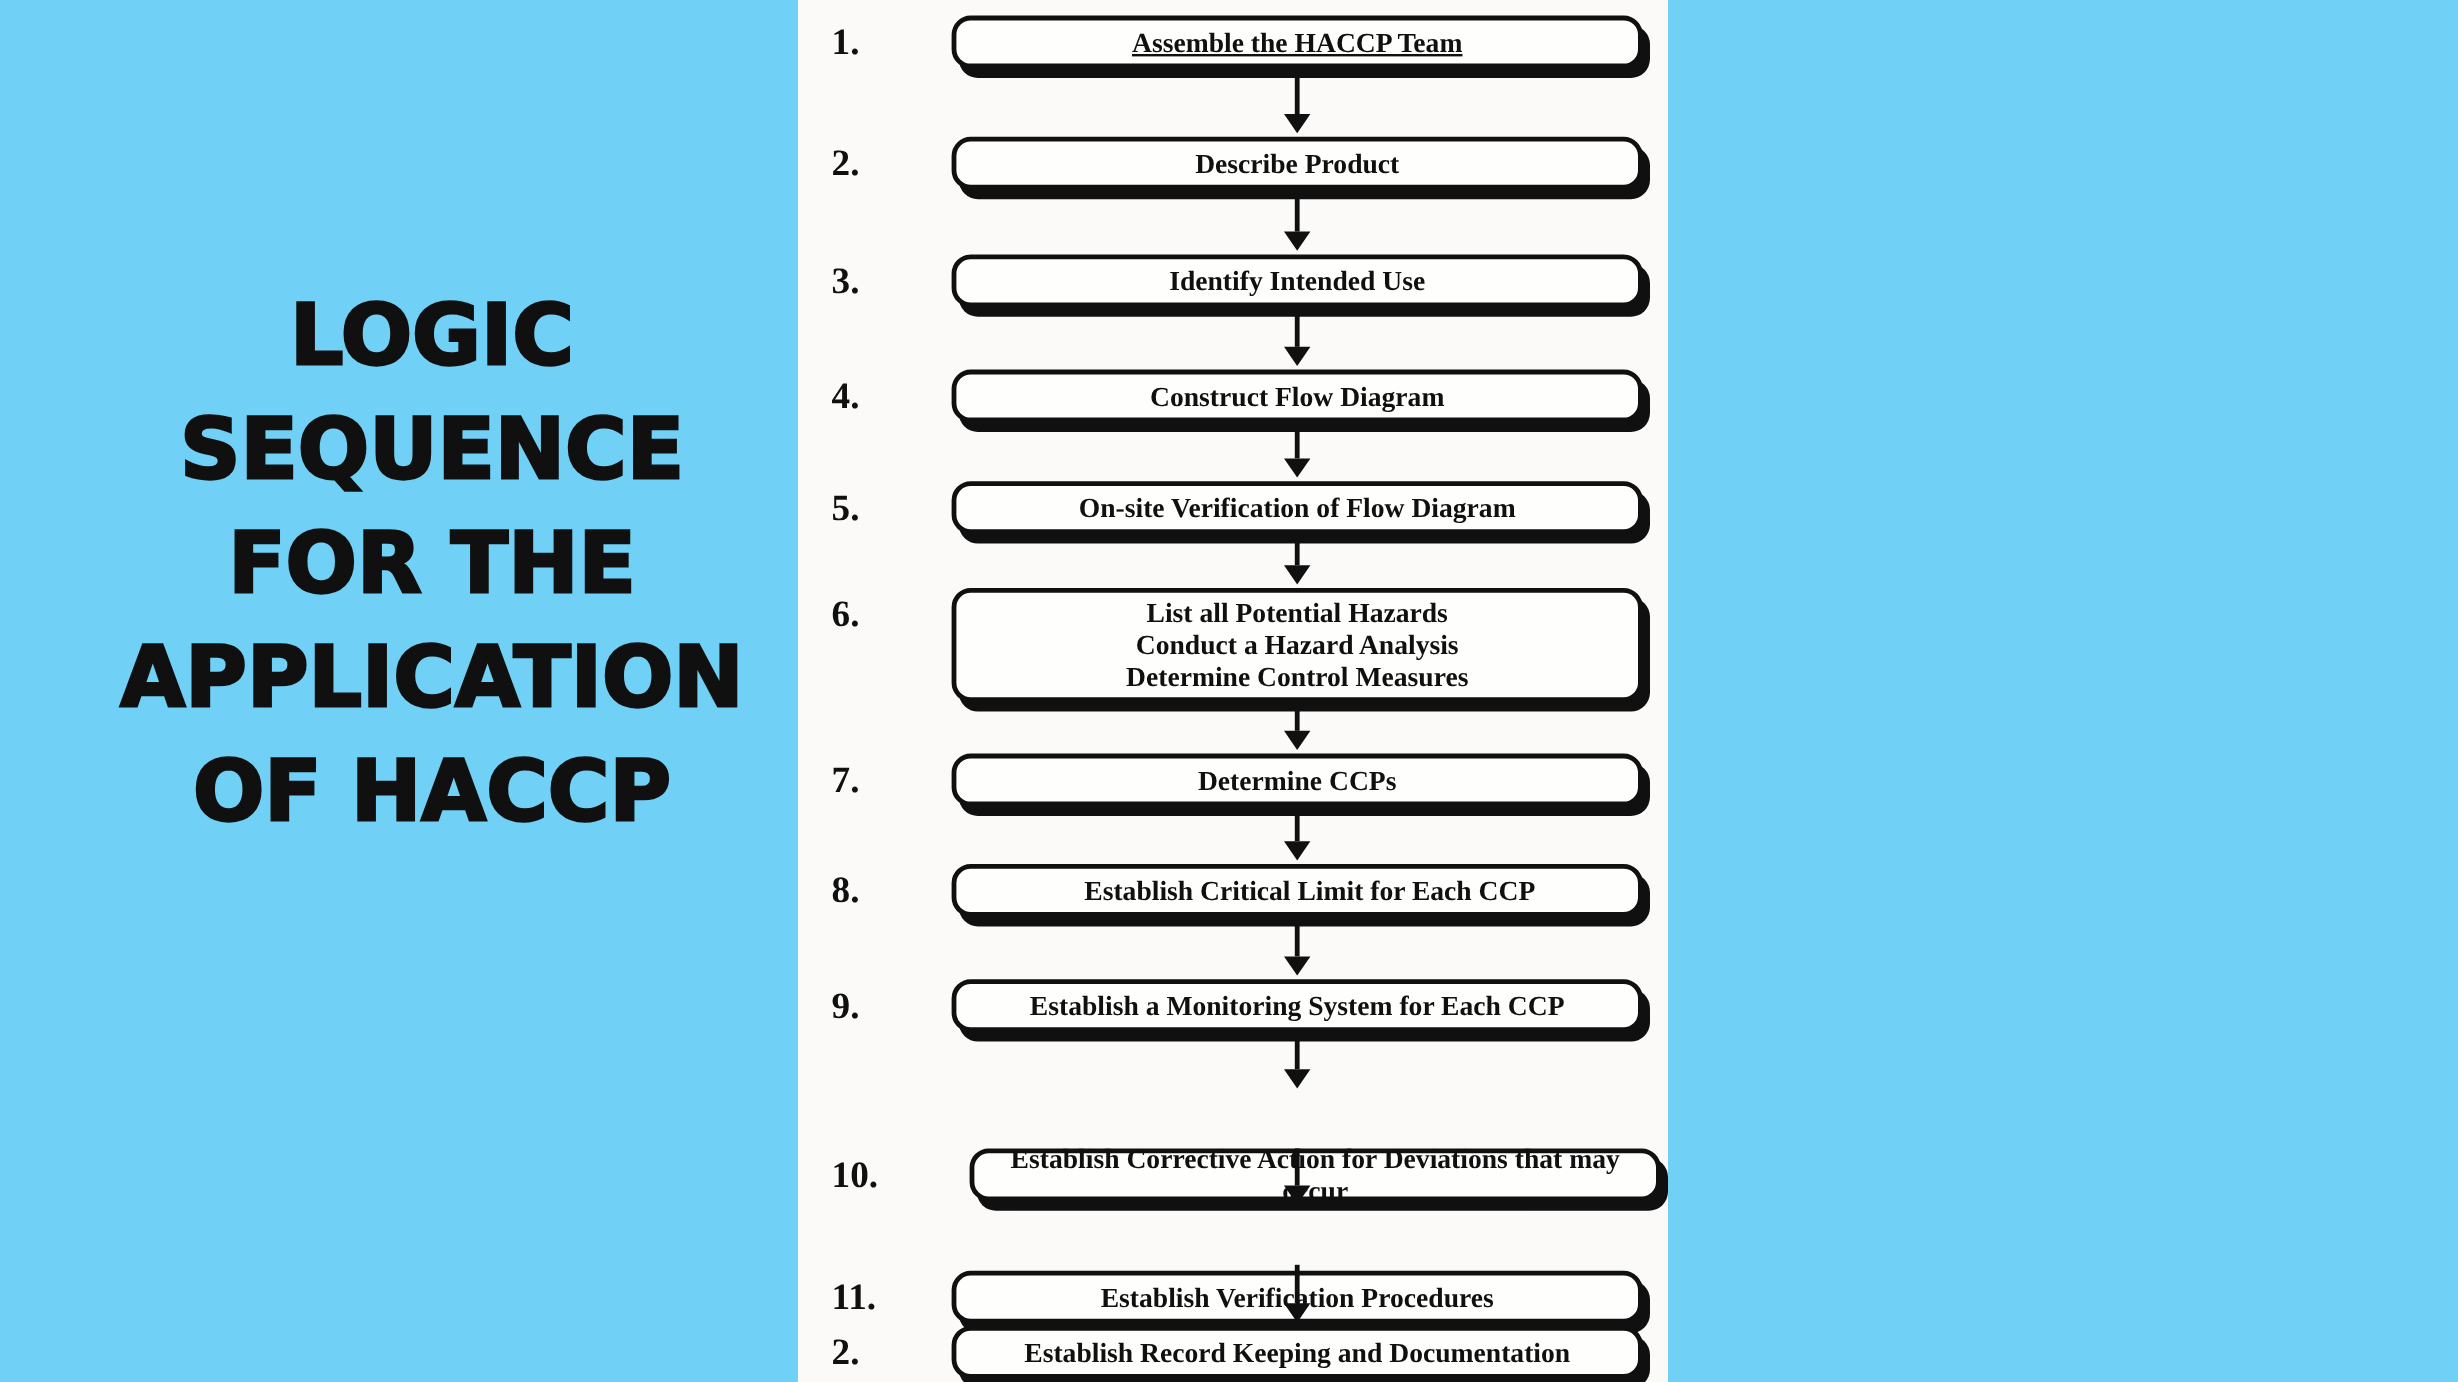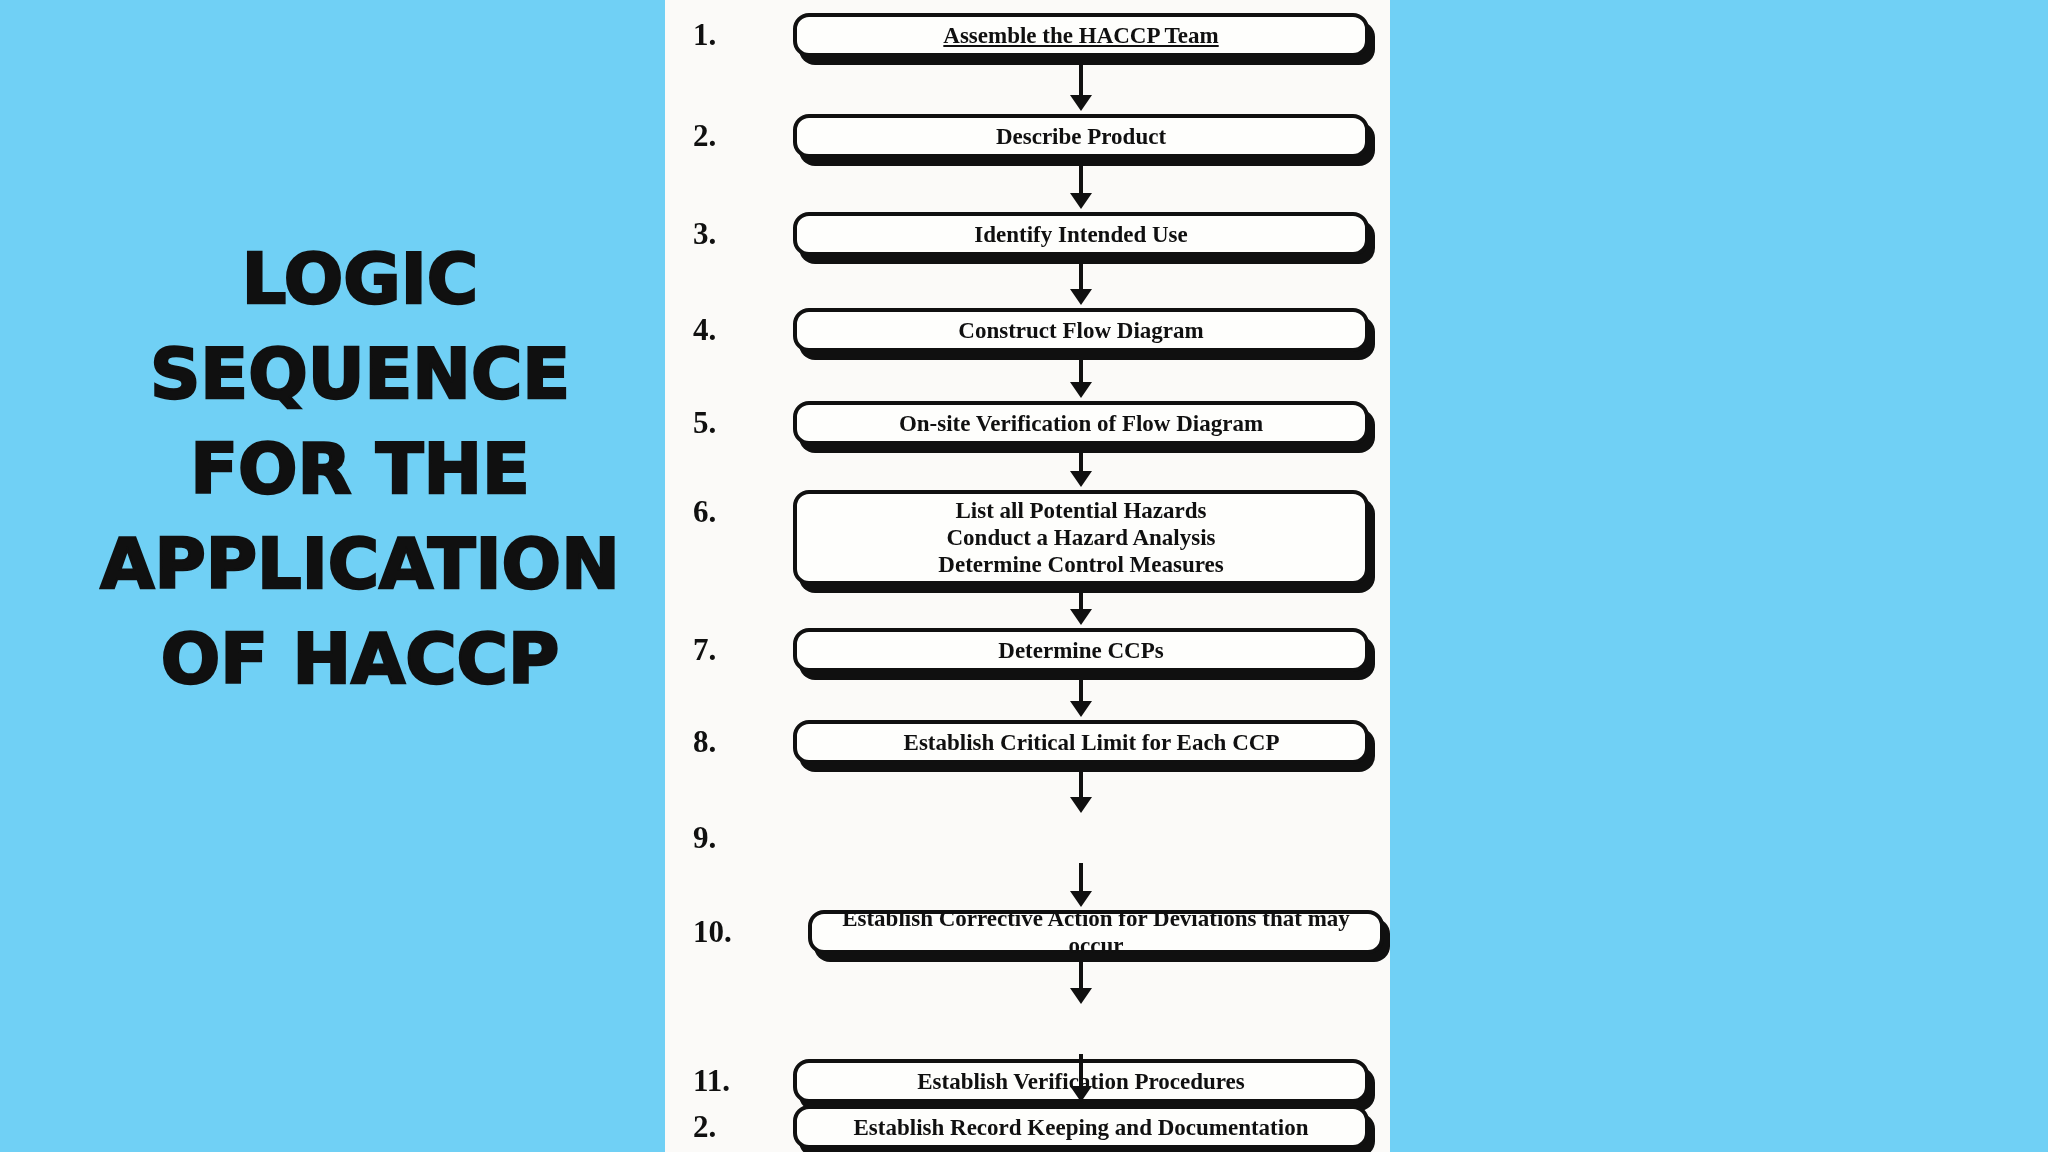--- a/index.html
+++ b/index.html
@@ -171,26 +171,27 @@
       <div class="row" style="top: 720px; height: 44px;">
         <div class="step-num">8.</div>
         <div class="step-box" style="top: 0px; height: 44px; padding-left: 31px;">Establish Critical Limit for Each CCP</div>
       </div>
       <div class="arrow" style="top: 767px; height: 46px; left: 405px;">
         <div class="arrow-line"></div>
         <div class="arrow-head"></div>
       </div>
       <div class="row" style="top: 816px; height: 44px;">
         <div class="step-num">9.</div>
+        <div class="step-box" style="top: 0px; height: 44px;">Establish a Monitoring System for Each CCP</div>
       </div>
       <div class="arrow" style="top: 863px; height: 44px; left: 405px;">
         <div class="arrow-line"></div>
         <div class="arrow-head"></div>
       </div>
-      <div class="row" style="top: 910px; height: 44px;">
+      <div class="row" style="top: 957px; height: 44px;">
         <div class="step-num">10.</div>
         <div class="step-box" style="top: 0px; height: 44px; margin-left: 15px;">Establish Corrective Action for Deviations that may occur</div>
       </div>
       <div class="arrow" style="top: 957px; height: 47px; left: 405px;">
         <div class="arrow-line"></div>
         <div class="arrow-head"></div>
       </div>
       <div class="row" style="top: 1059px; height: 44px;">
         <div class="step-num">11.</div>
         <div class="step-box" style="top: 0px; height: 44px;">Establish Verification Procedures</div>

